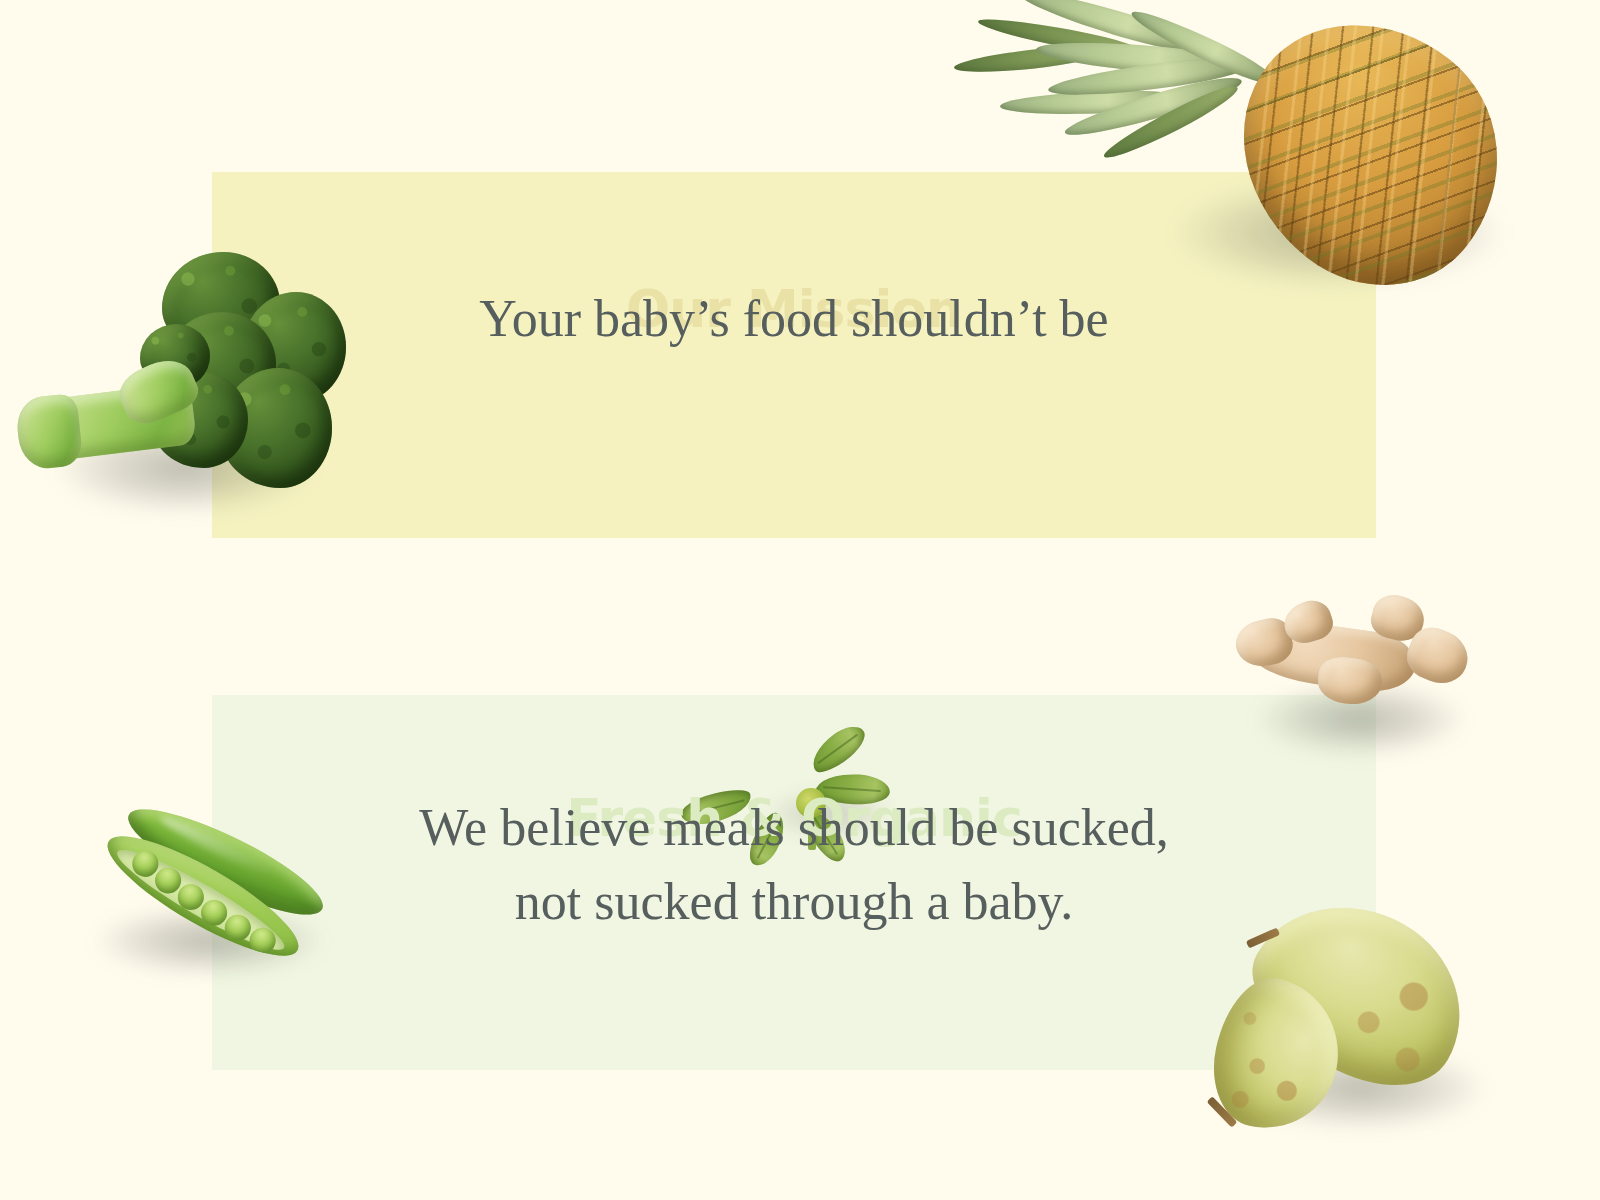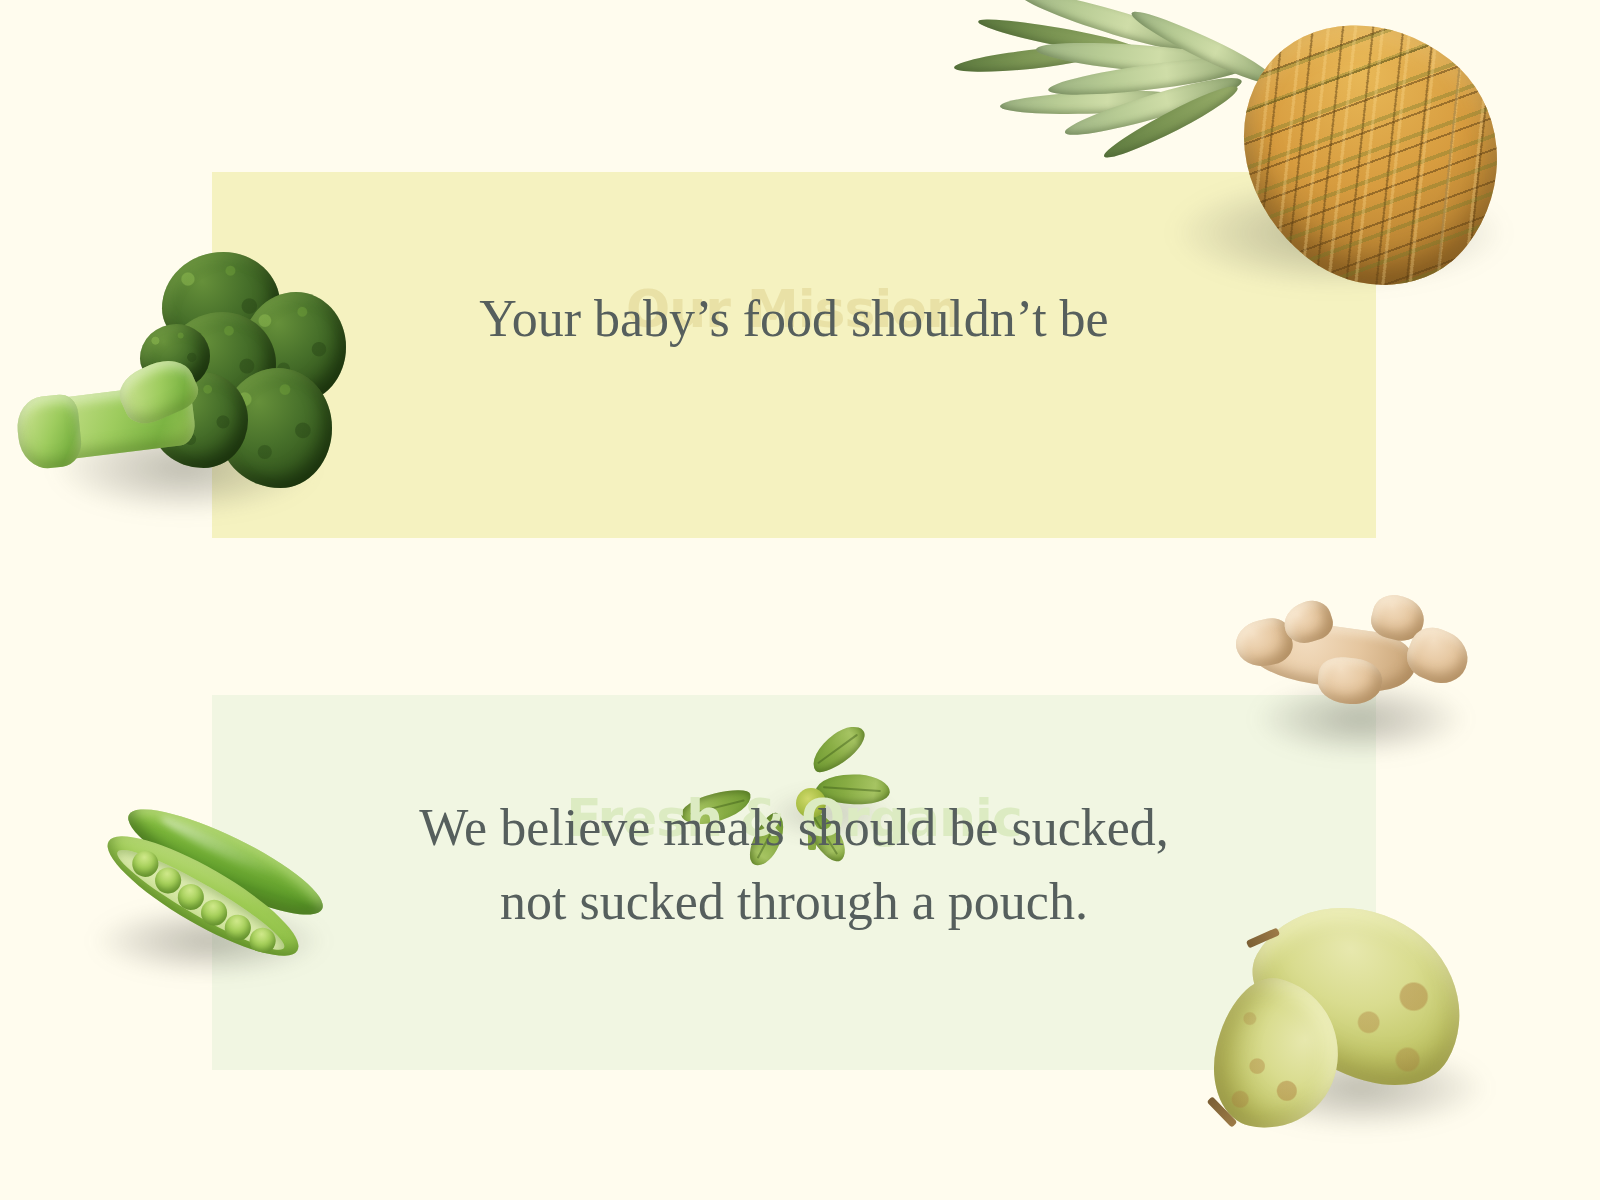--- a/index.html
+++ b/index.html
@@ -298,17 +298,17 @@
     <div class="watermark" id="mission-watermark">Our Mission</div>
     <div class="tagline">
       <span class="line">Your baby’s food shouldn’t be</span>
     </div>
   </div>
 
   <div class="block" id="organic-block">
     <div class="watermark" id="organic-watermark">Fresh &amp; Organic</div>
     <div class="tagline">
       <span class="line">We believe meals should be sucked,</span>
-      <span class="line">not sucked through a pouch.</span>
+      <span class="line">not sucked through a baby.</span>
     </div>
   </div>
 
 </div>
 
 </body></html>

